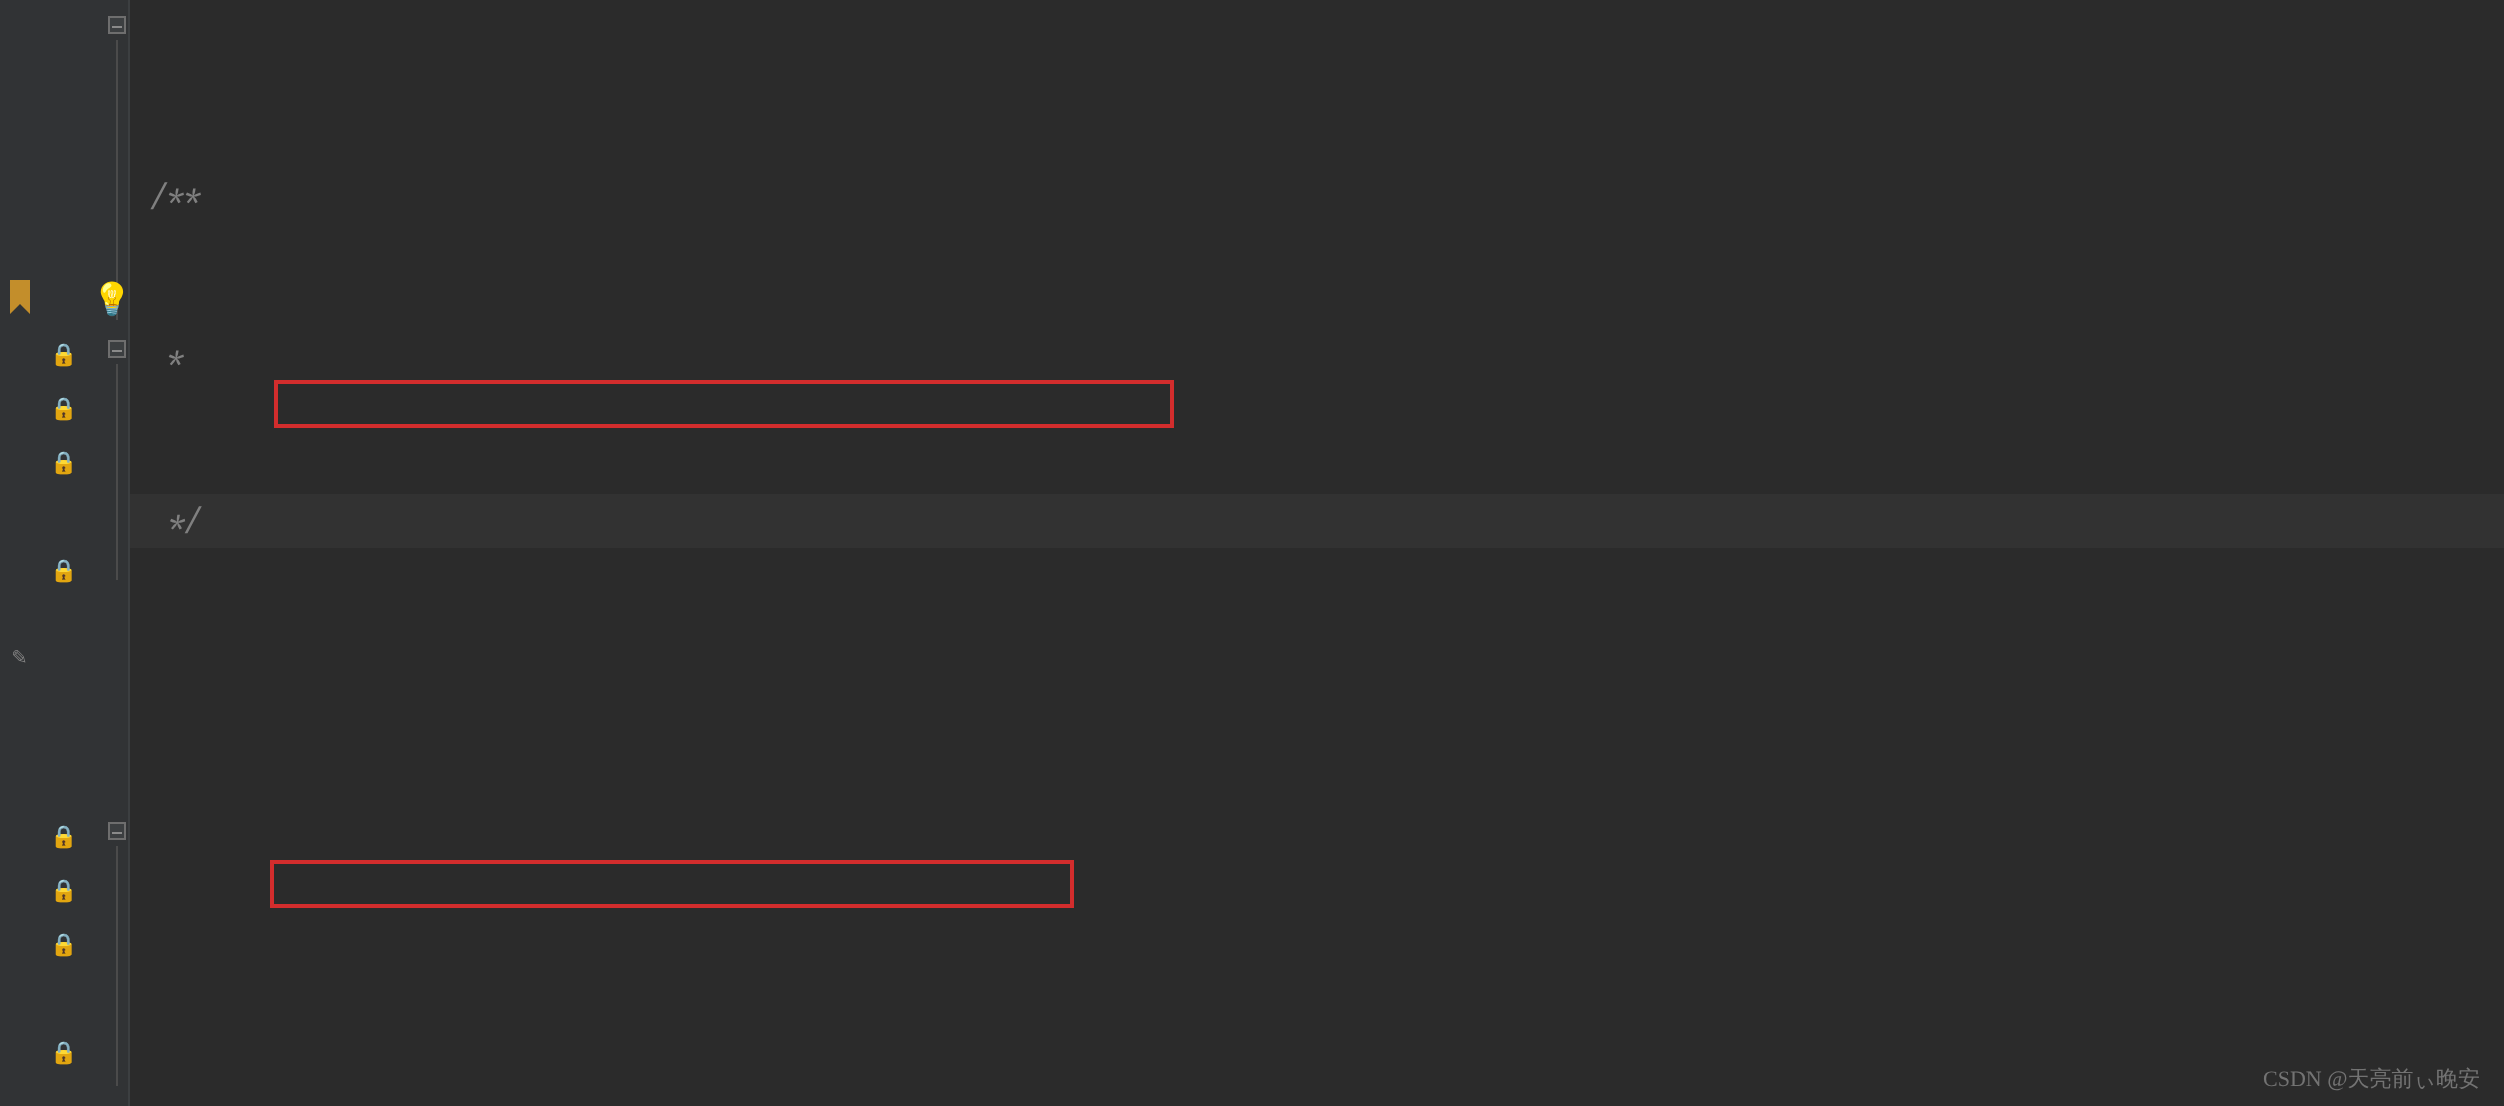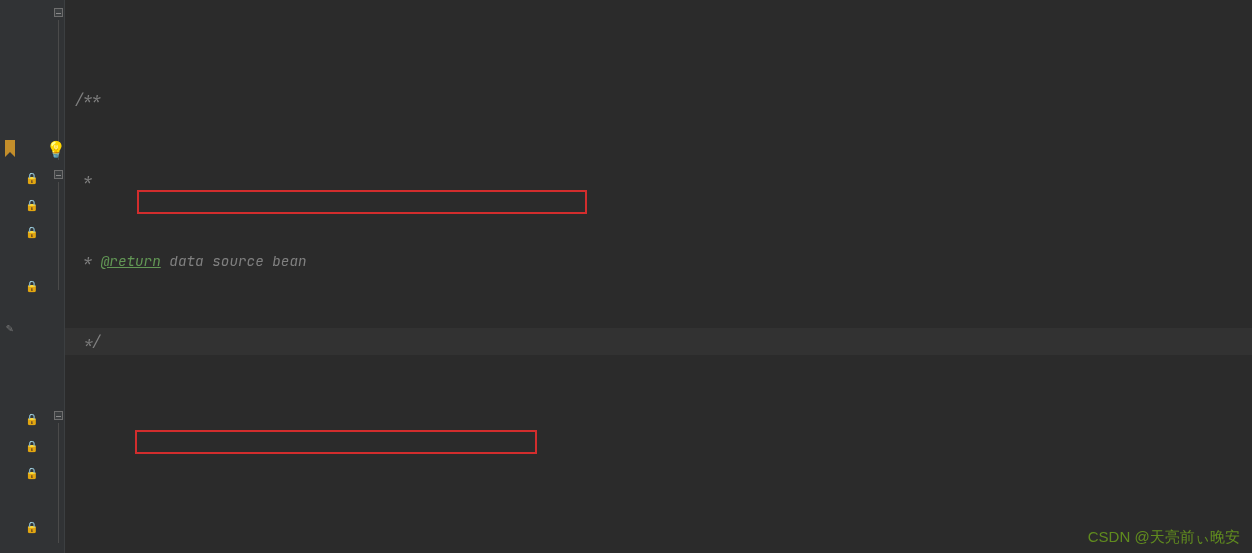--- a/index.html
+++ b/index.html
@@ -80,24 +80,24 @@
     width: 14px; height: 18px;
     color: #ffc800;
     font-size: 16px;
   }
   .lock-ic { color: #7f7f7f; font-size: 11px; }
   .edit-ic { color: #7f7f7f; font-size: 12px; }
   .watermark {
     position: absolute;
     right: 12px;
     bottom: 6px;
-    color: #84cc16;
+    color: #a3a3a3;
     opacity: 0.6;
-    font-family: Liberation Sans, sans-serif;
-    font-size: 15px;
+    font-family: Liberation Serif, serif;
+    font-size: 11px;
     pointer-events: none;
   }
 </style>
 </head>
 <body>
 
 <div class="editor">
   <div class="gutter">
 
     <div class="fold-minus" style="top:8px;"></div>
@@ -121,21 +121,20 @@
     <span class="gutter-icon lock-ic" style="top:412px;">🔒</span>
     <span class="gutter-icon lock-ic" style="top:439px;">🔒</span>
     <span class="gutter-icon lock-ic" style="top:466px;">🔒</span>
     <span class="gutter-icon lock-ic" style="top:520px;">🔒</span>
   </div>
 
   <div class="code">
     
     <div class="line"><span class="c-comment">/**</span></div>
     <div class="line"><span class="c-comment"> *</span></div>
-    <div class="line"><span class="c-comment"> * </span><span class="c-tag">@return</span><span class="c-comment"> data source bean</span></div>
     <div class="line current"><span class="c-comment"> */</span></div>
     
     
     
     
     
     
     
     
     

